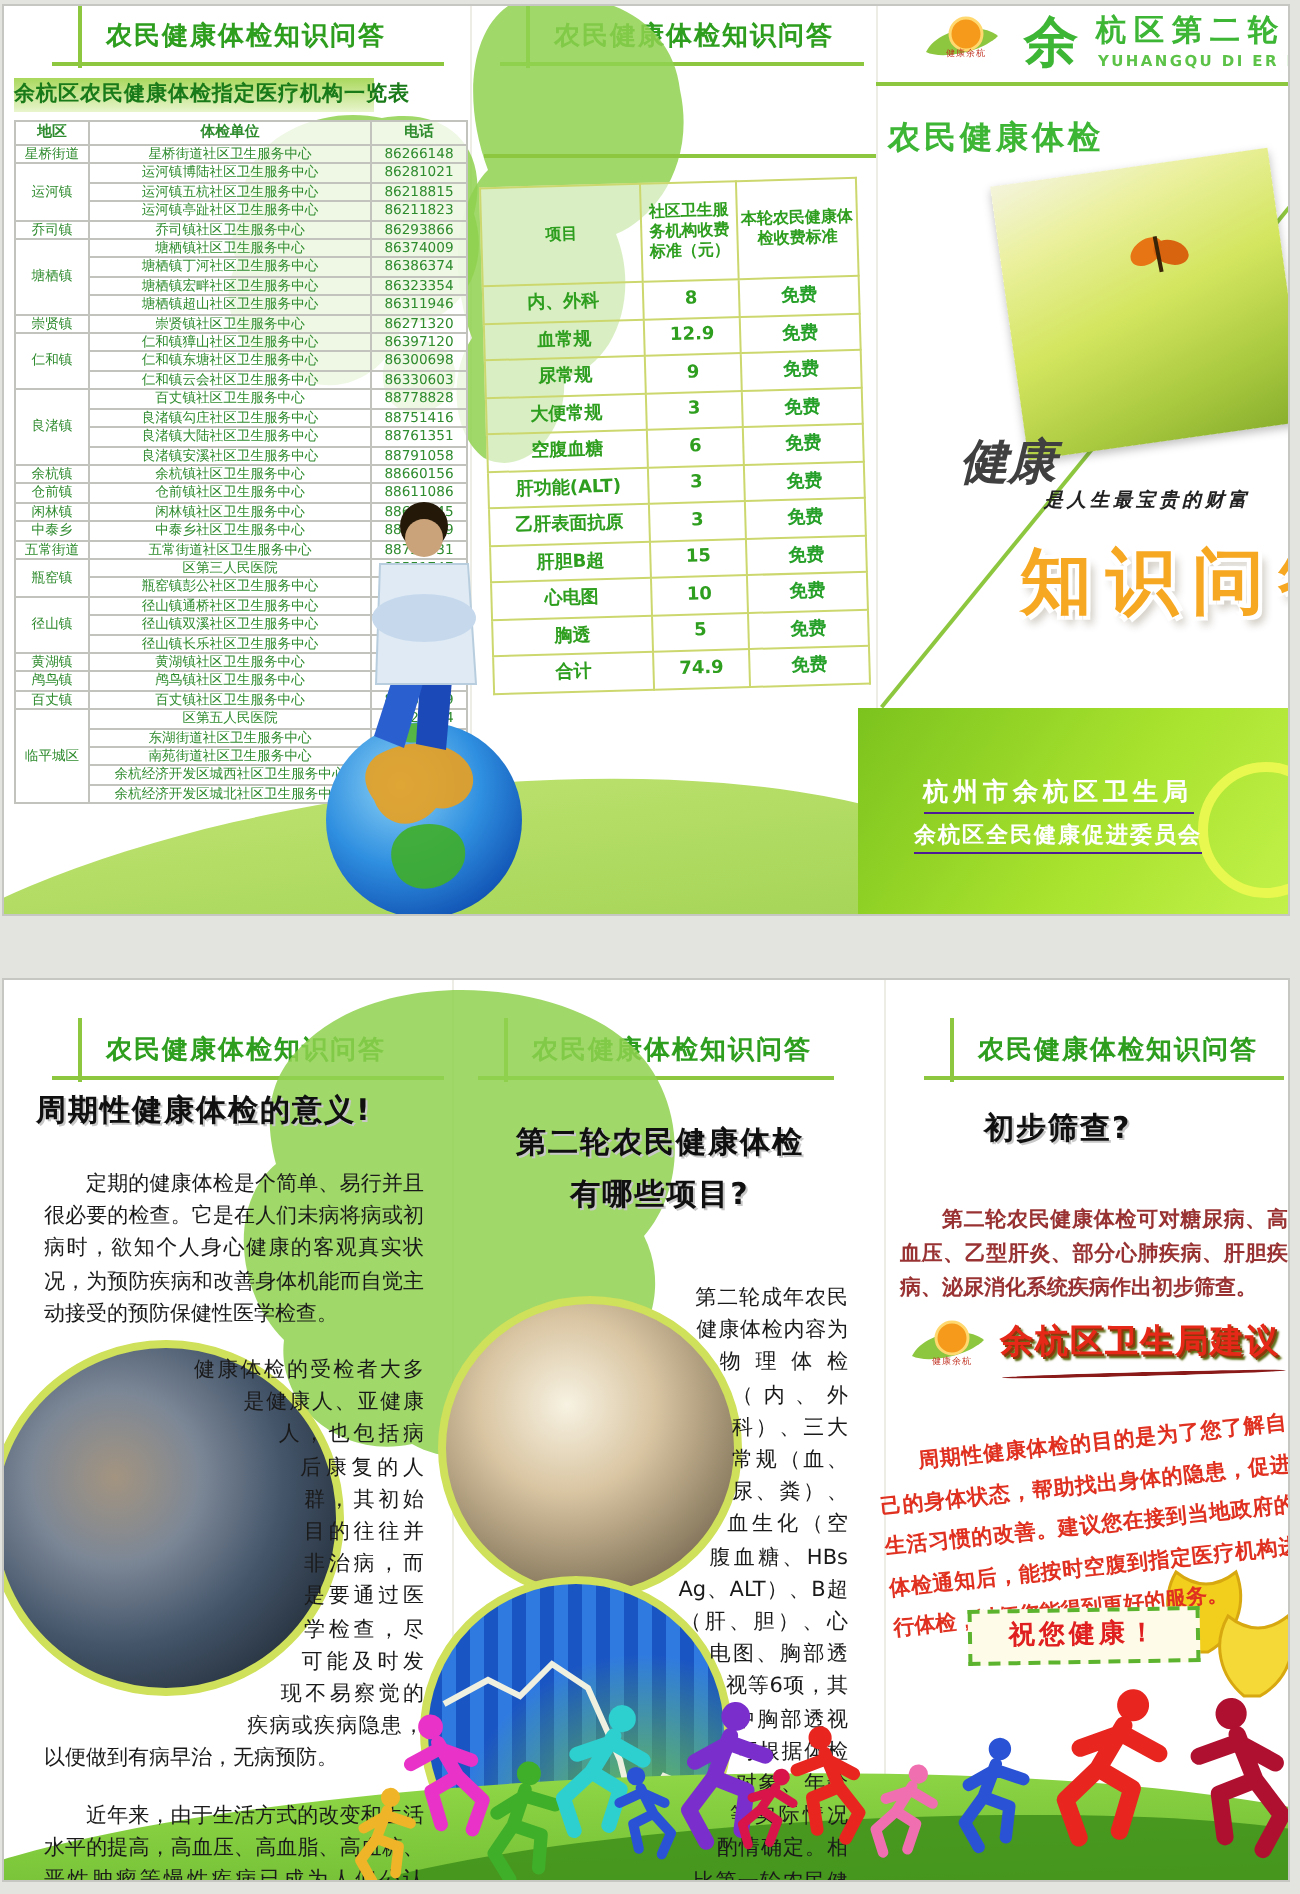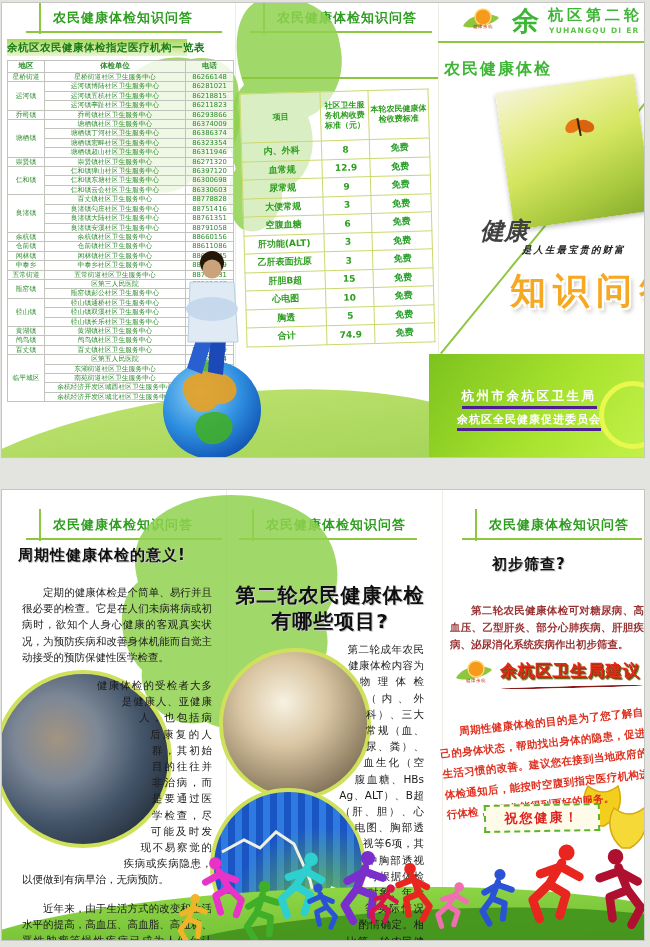--- a/index.html
+++ b/index.html
@@ -41,40 +41,40 @@
   .cover-diag{left:438px;top:350px;width:330px;height:2px;background:#8dc63f;transform:rotate(-50.8deg);transform-origin:0 0;}
   .cover-photo{left:502px;top:80px;width:140px;height:138px;transform:rotate(-8deg);background:linear-gradient(160deg,#f4f4dc 0%,#eaf09c 22%,#d3e55e 50%,#a9c93f 78%,#88ae2d 100%);box-shadow:0 2px 5px rgba(0,0,0,.25);}
   .slogan-main{left:478px;top:212px;font-family:"DejaVu Serif",serif;font-style:italic;font-weight:bold;font-size:24px;color:#404040;}
   .slogan-sub{left:520px;top:241px;font-family:"DejaVu Serif",serif;font-style:italic;font-weight:bold;font-size:9.5px;color:#222;letter-spacing:2px;white-space:nowrap;}
   .cover-big{left:508px;top:264px;font-size:36px;font-weight:900;color:#f7a823;letter-spacing:7px;white-space:nowrap;text-shadow:2px 2px 0 #fff,-2px -2px 0 #fff,2px -2px 0 #fff,-2px 2px 0 #fff,3px 4px 4px rgba(60,40,0,.3);}
   .cover-green{left:427px;top:351px;width:217px;height:105px;background:linear-gradient(125deg,#7cc31e,#a8e22e 55%,#c3f24a);}
   .cover-ring{left:597px;top:378px;width:58px;height:58px;border:5px solid #e9f84e;border-radius:50%;}
   .cover-footer{left:427px;top:385px;width:200px;text-align:center;color:#fff;font-weight:bold;}
   .cover-footer .l1{font-size:12.5px;letter-spacing:2.5px;}
   .cover-footer .l2{font-size:11px;letter-spacing:1px;margin-top:3px;}
-  .cover-footer span{display:inline-block;border-bottom:3px solid #4c1d95;padding-bottom:1px;white-space:nowrap;}
+  .cover-footer span{display:inline-block;border-bottom:1px solid #4c1d95;padding-bottom:1px;white-space:nowrap;}
   
   .wave-y{left:-70px;top:428px;width:430px;height:150px;background:#d9e44c;border-radius:50%;transform:rotate(-9deg);}
   .wave-g{left:-90px;top:392px;width:610px;height:210px;background:linear-gradient(180deg,#b9e06b,#8cc63f);border-radius:50%;transform:rotate(-7deg);}
   
   .h-black{font-weight:bold;color:#101010;text-shadow:1px 1px 0 #c8c8c8;text-align:center;}
   .col-title1{left:16px;top:56px;font-size:15px;letter-spacing:1px;}
   .flow1{left:8px;top:82px;width:214px;}
   .flow2{left:228px;top:139px;width:206px;}
   .flow{position:absolute;font-size:10.5px;line-height:16.2px;color:#1a1a1a;text-align:justify;word-break:break-all;z-index:5;}
   .flow p{margin:12px;text-indent:2em;}
   .spacer{float:left;}
   .sc1{width:152px;height:192px;shape-outside:circle(90px at 60px 106px);margin-left:-10px;}
   .sc2{width:150px;height:174px;shape-outside:circle(77px at 62px 97px);margin-left:-14px;}
   .sc3{width:154px;height:152px;shape-outside:circle(78px at 60px 76px);margin-left:-16px;}
   .photo{border-radius:50%;border:4px solid #cfe05a;box-sizing:border-box;z-index:2;}
   .photo-patient{left:-8px;top:180px;width:178px;height:178px;background:radial-gradient(circle at 35% 38%,#a39480 0%,#7c8796 28%,#44556a 55%,#25303c 82%);}
   .photo-checkup{left:217px;top:158px;width:152px;height:152px;background:radial-gradient(circle at 42% 35%,#f7f2e2 0%,#d9c5a2 35%,#97876a 68%,#5f5040 95%);}
   .photo-chart{left:208px;top:298px;width:156px;height:156px;background:radial-gradient(circle at 72% 85%,rgba(110,200,50,.95) 0%,rgba(110,200,50,0) 55%),repeating-linear-gradient(90deg,#1a55c4 0 7px,#2f7ae0 7px 14px),#1a55c4;}
-  .col2-title{left:226px;top:92px;width:204px;text-align:center;font-size:20px;letter-spacing:1px;line-height:26px;}
+  .col2-title{left:226px;top:68px;width:204px;text-align:center;font-size:15px;letter-spacing:1px;line-height:26px;}
   .col3-title{left:448px;top:62px;font-size:15px;letter-spacing:1px;line-height:24px;}
   .col3-title .ind{padding-left:42px;}
   .col3-red{left:448px;top:112px;width:194px;font-size:10.5px;font-weight:bold;line-height:17px;color:#993333;text-align:justify;word-break:break-all;}
   .col3-red p{margin:0;text-indent:2em;}
   .banner-logo{left:452px;top:168px;}
   .banner-text{left:498px;top:170px;font-size:16.5px;font-weight:900;color:#e52818;letter-spacing:1px;white-space:nowrap;text-shadow:1px 1px 0 #8a3a0a,2px 2px 1px #5a6a10;}
   .banner-line{left:499px;top:196px;width:142px;height:0;border-top:2px solid #8a1a1a;border-radius:50%;transform:rotate(-1.5deg);}
   .col3-slant{left:440px;top:222px;width:206px;font-size:10.5px;font-weight:bold;color:#e03020;line-height:20.5px;text-align:justify;word-break:break-all;transform:rotate(-6deg);}
   .col3-slant p{margin:0;text-indent:2em;}
   .wishbox{left:482px;top:314px;width:112px;height:24px;border:2px dashed #5cb32e;background:#fefce9;color:#e02020;font-size:13px;font-weight:bold;letter-spacing:2px;text-align:center;line-height:24px;transform:rotate(-1deg);white-space:nowrap;}

